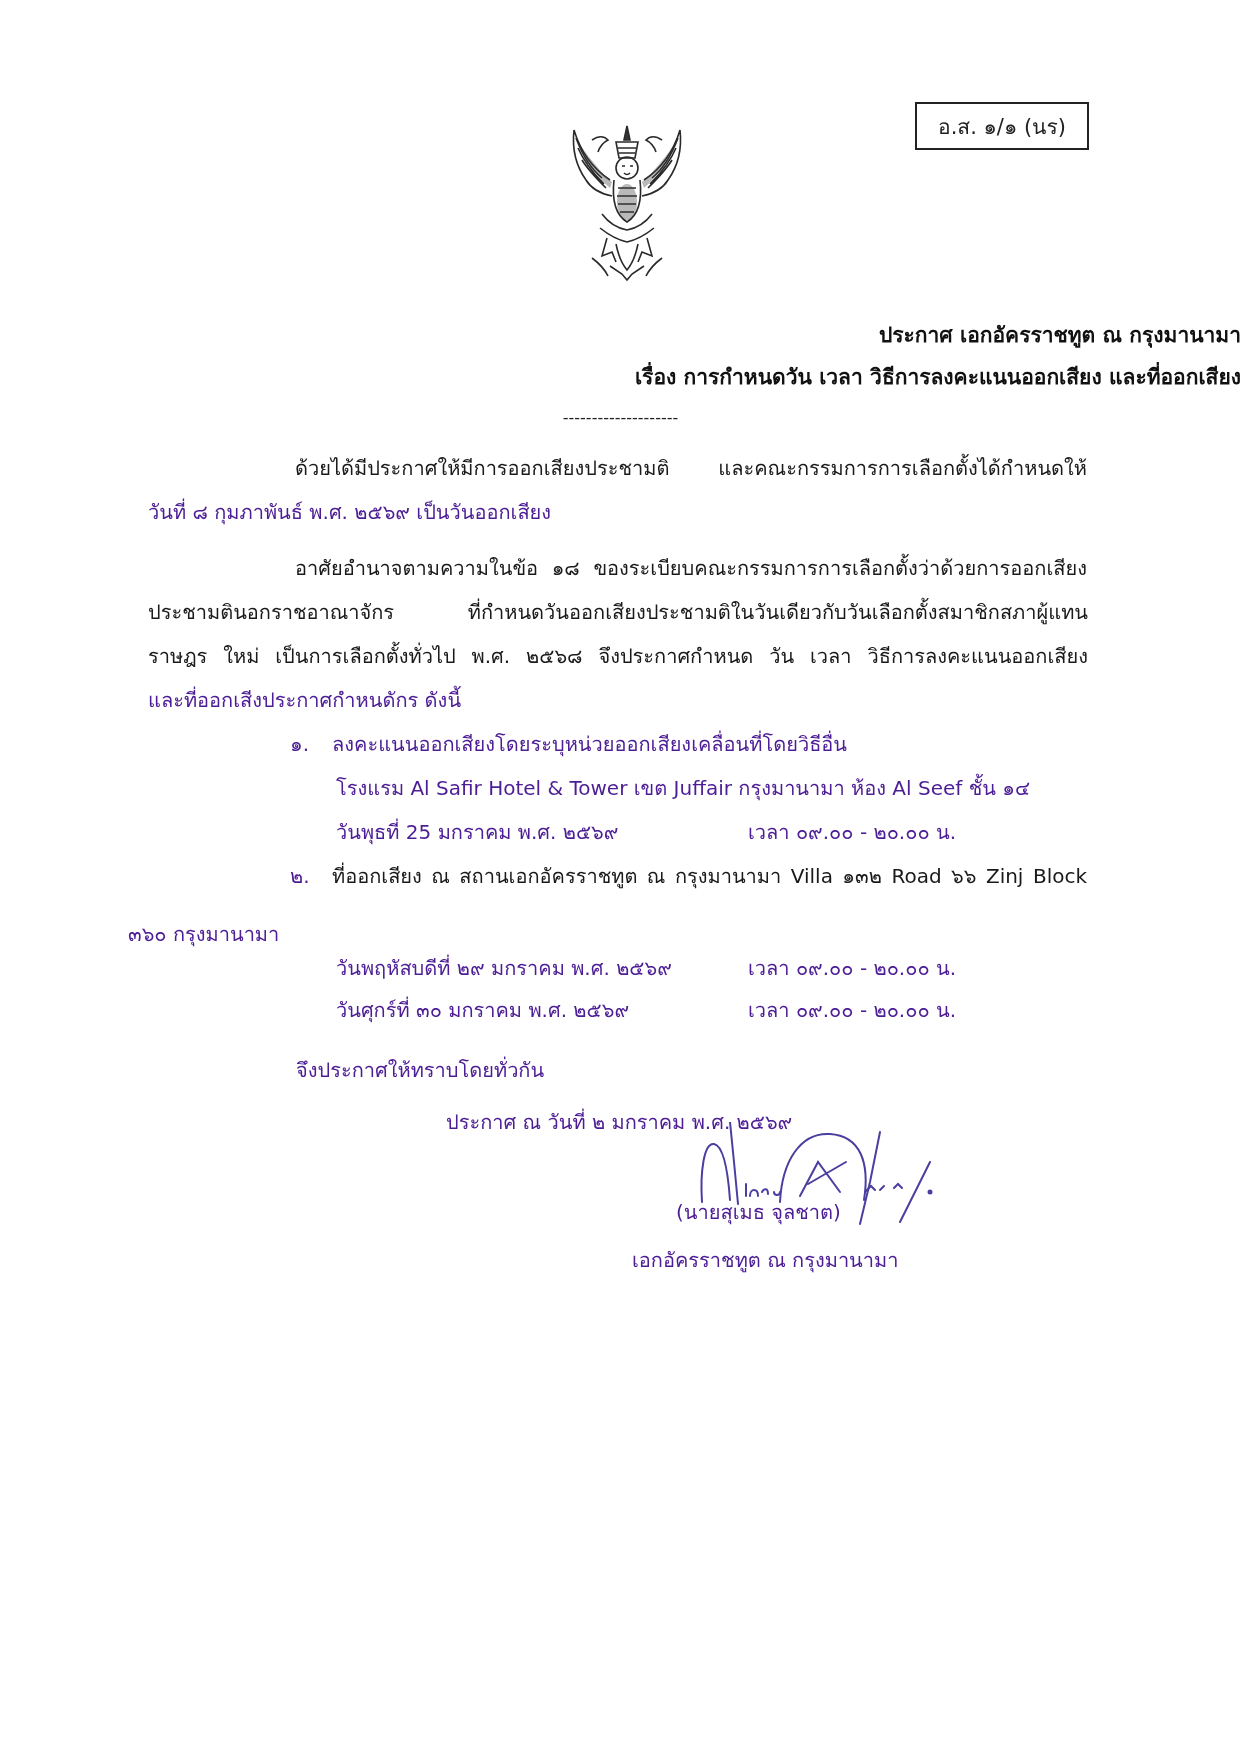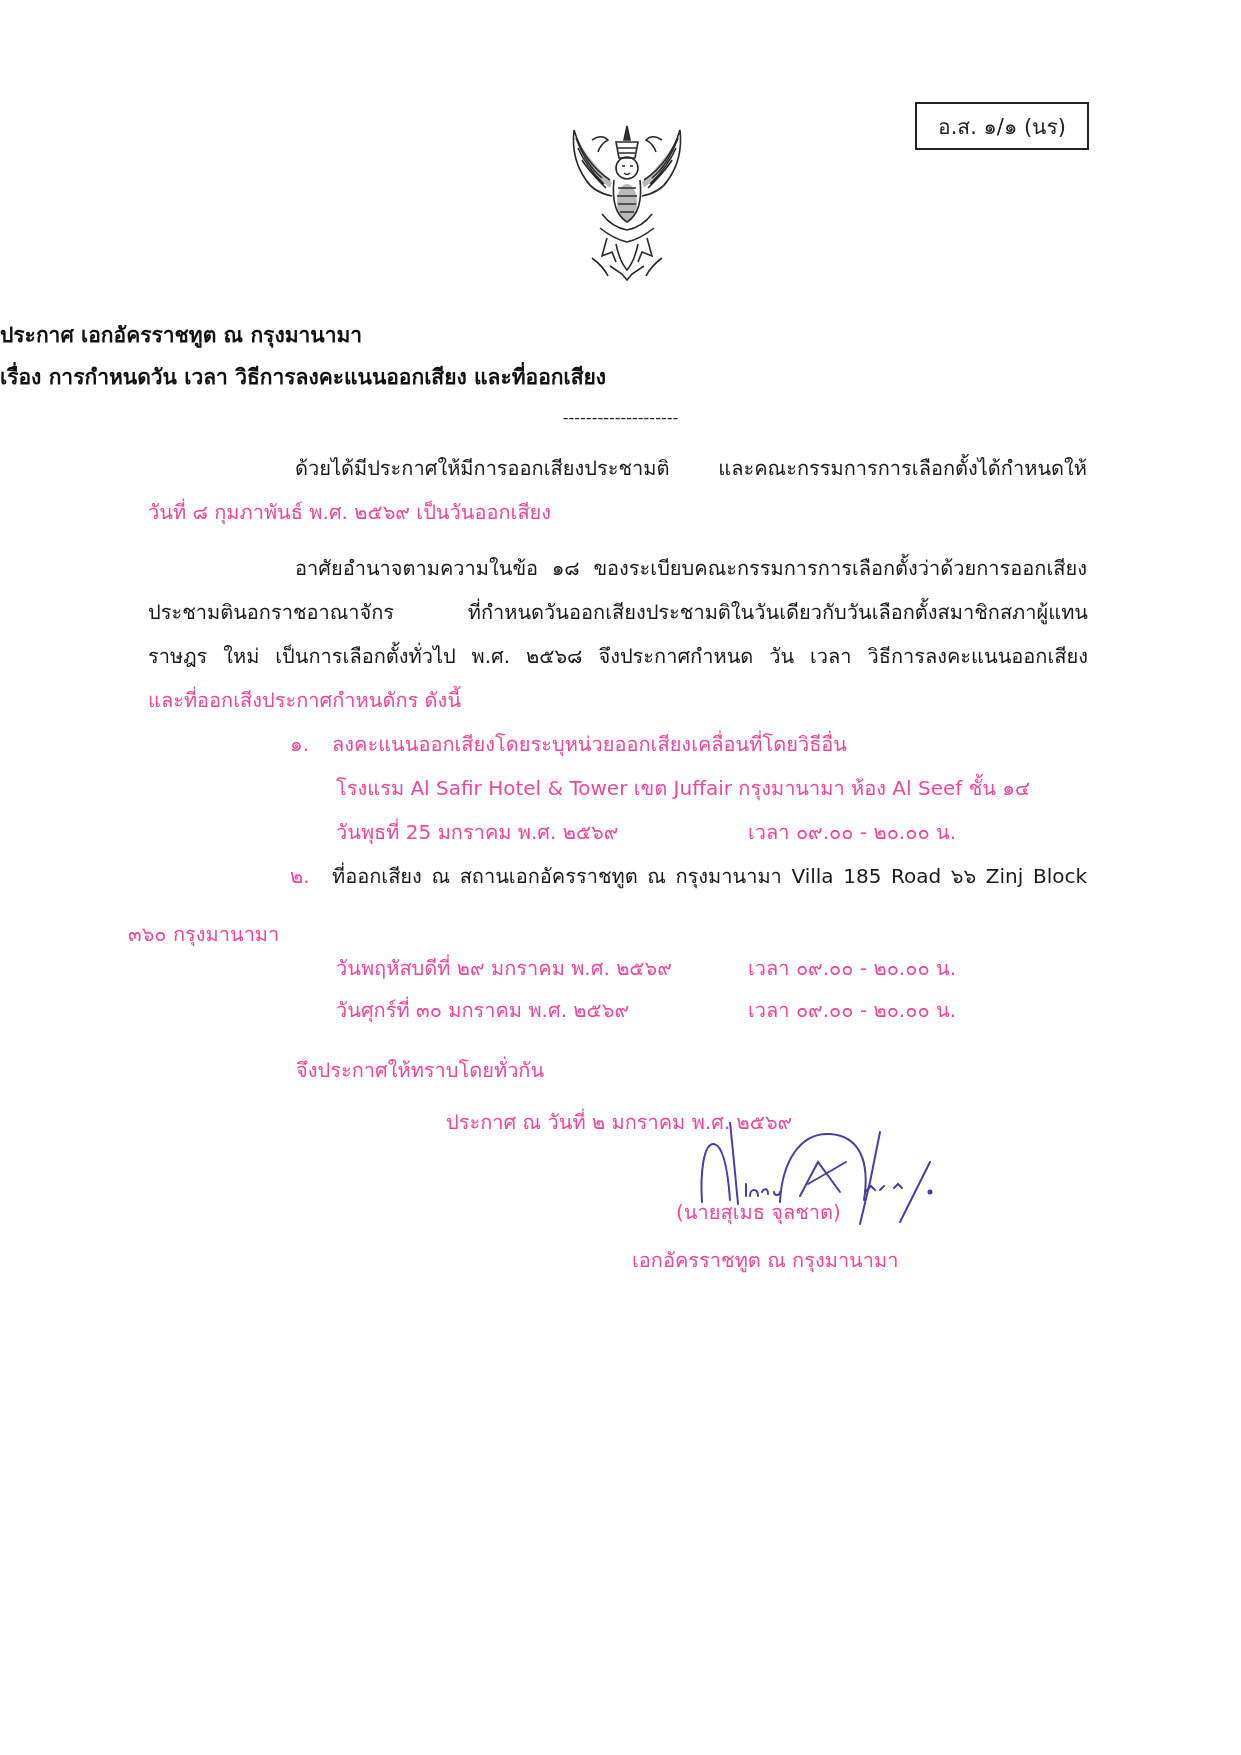--- a/index.html
+++ b/index.html
@@ -9,23 +9,23 @@
       color: #1a1a1a;
     }
     .abs { position: absolute; white-space: nowrap; }
     .ref-box {
       position: absolute; left: 915px; top: 102px; width: 174px; height: 48px;
       border: 2px solid #222; box-sizing: border-box;
       display: flex; align-items: center; justify-content: center;
       font-size: 21px; color: #222;
     }
     .garuda { position: absolute; left: 552px; top: 118px; width: 150px; height: 170px; }
-    .title { font-size: 21px; font-weight: bold; color: #111; left: 0; width: 1241px; text-align: left; }
+    .title { font-size: 21px; font-weight: bold; color: #111; left: 0; width: 1241px; text-align: right; }
     .rule { font-size: 16px; color: #222; left: 0; width: 1241px; text-align: center; letter-spacing: 0px; }
-    .body-text { font-size: 20px; color: #ec4899; }
+    .body-text { font-size: 20px; color: #4c1d95; }
     .justify { position: absolute; left: 148px; width: 940px; text-align: justify; text-align-last: justify; font-size: 20px; white-space: nowrap; }
     .signature { position: absolute; left: 690px; top: 1122px; width: 250px; height: 110px; }
   </style>
 </head>
 <body>
 
 <div class="ref-box">
   <span>อ.ส. ๑/๑ (นร)</span>
 </div>
 
@@ -76,21 +76,21 @@
 <div class="justify" style="top:640px;">ราษฎร ใหม่ เป็นการเลือกตั้งทั่วไป พ.ศ. ๒๕๖๘ จึงประกาศกำหนด วัน เวลา วิธีการลงคะแนนออกเสียง</div>
 <div class="abs body-text" style="top:684px; left:148px;">และที่ออกเสีงประกาศกำหนดักร ดังนี้</div>
 
 <div class="abs body-text" style="top:728px; left:290px;">๑.</div>
 <div class="abs body-text" style="top:728px; left:332px;">ลงคะแนนออกเสียงโดยระบุหน่วยออกเสียงเคลื่อนที่โดยวิธีอื่น</div>
 <div class="abs body-text" style="top:772px; left:336px;">โรงแรม Al Safir Hotel &amp; Tower เขต Juffair กรุงมานามา ห้อง Al Seef ชั้น ๑๔</div>
 <div class="abs body-text" style="top:816px; left:336px;">วันพุธที่ 25 มกราคม พ.ศ. ๒๕๖๙</div>
 <div class="abs body-text" style="top:816px; left:748px;">เวลา ๐๙.๐๐ - ๒๐.๐๐ น.</div>
 
 <div class="abs body-text" style="top:860px; left:290px;">๒.</div>
-<div class="justify" style="top:860px; left:332px; width:755px;">ที่ออกเสียง ณ สถานเอกอัครราชทูต ณ กรุงมานามา Villa 185 Road ๖๖ Zinj Block</div>
+<div class="justify" style="top:860px; left:332px; width:755px;">ที่ออกเสียง ณ สถานเอกอัครราชทูต ณ กรุงมานามา Villa ๑๓๒ Road ๖๖ Zinj Block</div>
 <div class="abs body-text" style="top:906px; left:128px;margin-top:12px;">๓๖๐ กรุงมานามา</div>
 <div class="abs body-text" style="top:952px; left:336px;">วันพฤหัสบดีที่ ๒๙ มกราคม พ.ศ. ๒๕๖๙</div>
 <div class="abs body-text" style="top:952px; left:748px;">เวลา ๐๙.๐๐ - ๒๐.๐๐ น.</div>
 <div class="abs body-text" style="top:994px; left:336px;">วันศุกร์ที่ ๓๐ มกราคม พ.ศ. ๒๕๖๙</div>
 <div class="abs body-text" style="top:994px; left:748px;">เวลา ๐๙.๐๐ - ๒๐.๐๐ น.</div>
 
 <div class="abs body-text" style="top:1054px; left:296px;">จึงประกาศให้ทราบโดยทั่วกัน</div>
 <div class="abs body-text" style="top:1106px; left:446px;">ประกาศ  ณ  วันที่ ๒ มกราคม พ.ศ. ๒๕๖๙</div>
 
 <svg class="signature" viewBox="0 0 250 110">

